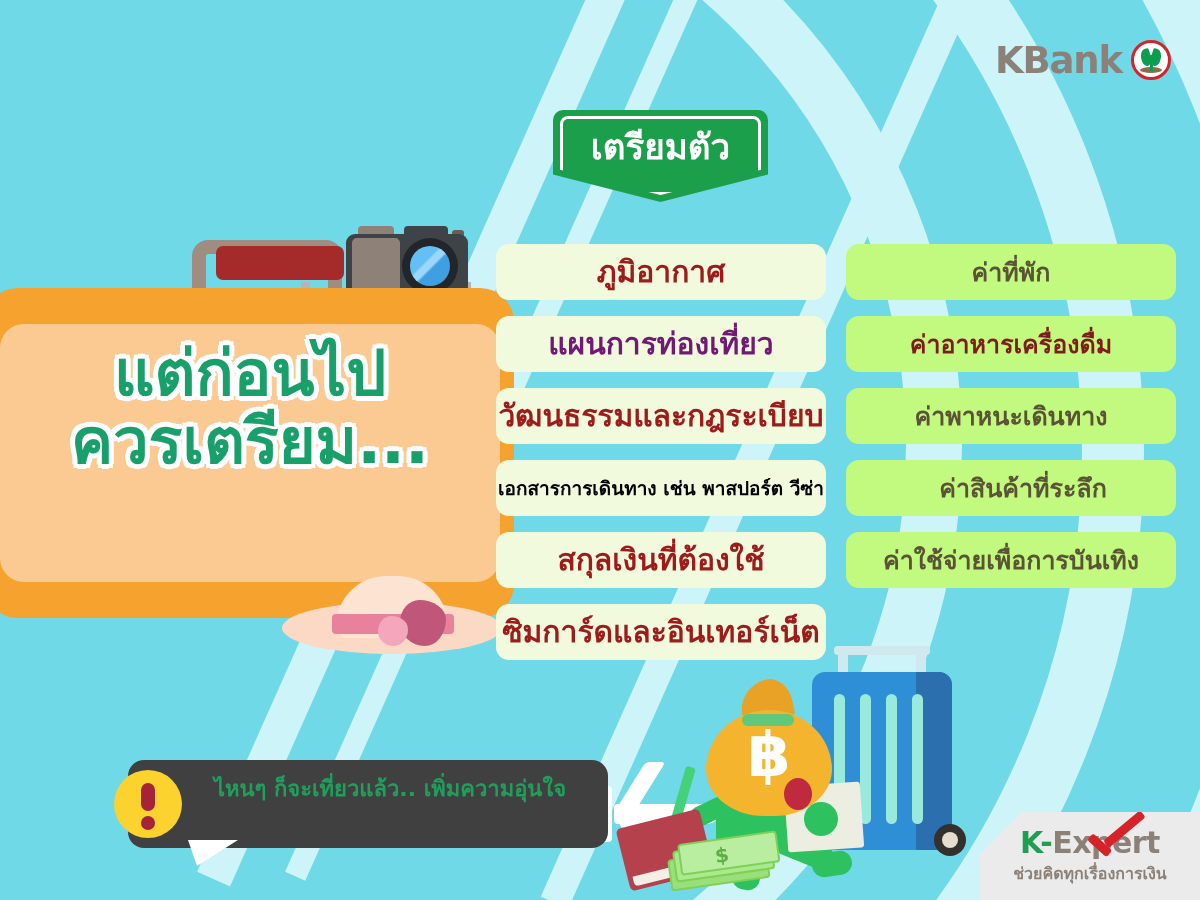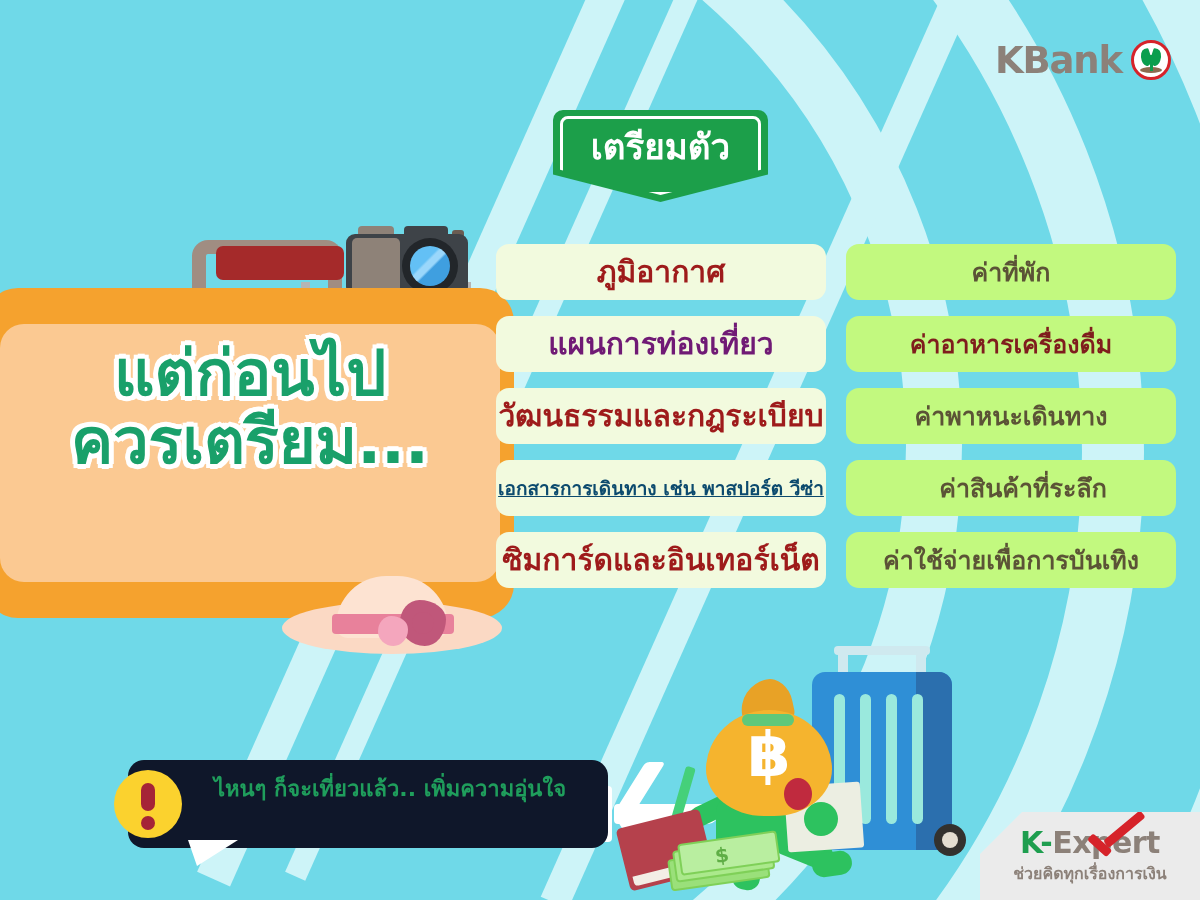--- a/index.html
+++ b/index.html
@@ -195,21 +195,21 @@
   .cash{position:absolute;left:668px;top:838px;width:110px;height:48px;transform:rotate(-8deg);}
   .cash .bill{position:absolute;background:#9ae07a;border-radius:4px;border:2px solid #7fd058;box-sizing:border-box;}
   .cash .b1{left:0;top:14px;width:100px;height:32px;}
   .cash .b2{left:6px;top:6px;width:100px;height:32px;background:#abe98c;}
   .cash .b3{left:12px;top:0px;width:100px;height:32px;background:#b9eea0;}
   .cash .sym{position:absolute;left:48px;top:5px;font-size:20px;font-weight:bold;color:#5fae46;}
 
   
   #insurance-bubble{
     position:absolute;left:128px;top:760px;width:480px;height:88px;
-    background:#0f172a;border-radius:16px;
+    background:#404040;border-radius:16px;
   }
   #insurance-bubble .tail{
     position:absolute;left:60px;bottom:-18px;width:50px;height:26px;background:#ffffff;
     clip-path:polygon(0% 0%,100% 0%,18% 100%);
   }
   #warn-icon{
     position:absolute;left:-14px;top:10px;width:68px;height:68px;border-radius:50%;background:#fbd22e;
   }
   #warn-icon .bar{position:absolute;left:27px;top:13px;width:14px;height:28px;border-radius:7px;background:#a52437;}
   #warn-icon .dot{position:absolute;left:27px;top:46px;width:14px;height:14px;border-radius:50%;background:#a52437;}
@@ -301,21 +301,22 @@
   <div class="banner" id="banner-prepare-self">
     <div class="plate" style="background: rgb(28, 159, 74);"></div>
     <div class="inner-line"></div>
     <div class="label">เตรียมตัว</div>
   </div>
 
   <div class="col" id="col-left">
     <div class="pill left" style="background: rgb(242, 250, 222); color: rgb(158, 27, 27);">ภูมิอากาศ</div>
     <div class="pill left" style="background: rgb(242, 250, 222); color: #701a75;">แผนการท่องเที่ยว</div>
     <div class="pill left" style="background: rgb(242, 250, 222); color: rgb(158, 27, 27);">วัฒนธรรมและกฎระเบียบ</div>
-    <div class="pill left small" style="background: rgb(242, 250, 222); color: #0c4a6e; text-decoration: underline;">เอกสารการเดินทาง เช่น พาสปอร์ต วีซ่า</div>
+    <div class="pill left small" style="background: rgb(242, 250, 222); color: #000000;">เอกสารการเดินทาง เช่น พาสปอร์ต วีซ่า</div>
+    <div class="pill left" style="background: rgb(242, 250, 222); color: rgb(158, 27, 27);">สกุลเงินที่ต้องใช้</div>
     <div class="pill left" style="background: rgb(242, 250, 222); color: rgb(158, 27, 27);">ซิมการ์ดและอินเทอร์เน็ต</div>
   </div>
 
   <div class="col" id="col-right">
     <div class="pill right" style="background: rgb(194, 249, 127); color: rgb(91, 83, 54);">ค่าที่พัก</div>
     <div class="pill right" style="background: rgb(194, 249, 127); color: #7f1d1d;">ค่าอาหารเครื่องดื่ม</div>
     <div class="pill right" style="background: rgb(194, 249, 127); color: rgb(91, 83, 54);">ค่าพาหนะเดินทาง</div>
     <div class="pill right" style="background: rgb(194, 249, 127); color: rgb(91, 83, 54); padding-left: 24px;">ค่าสินค้าที่ระลึก</div>
     <div class="pill right" style="background: rgb(194, 249, 127); color: rgb(91, 83, 54);">ค่าใช้จ่ายเพื่อการบันเทิง</div>
   </div>

